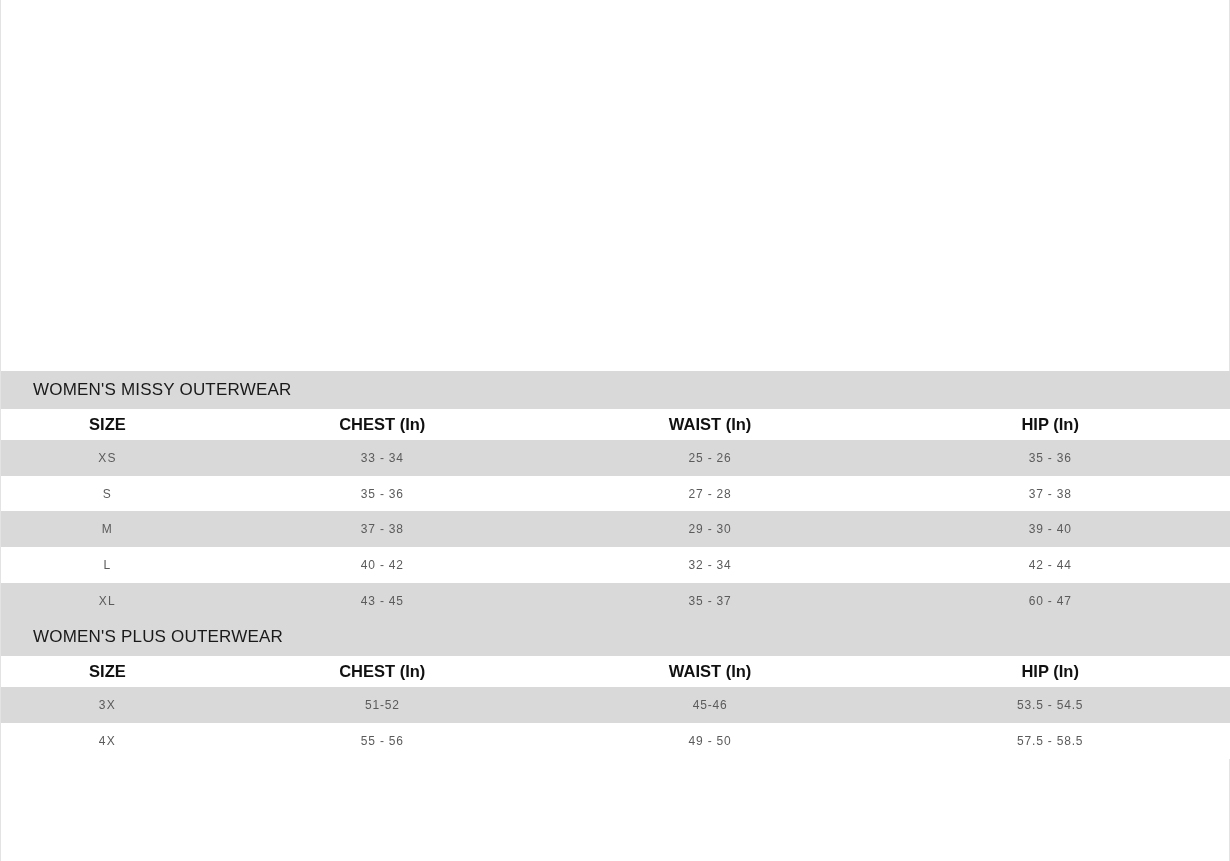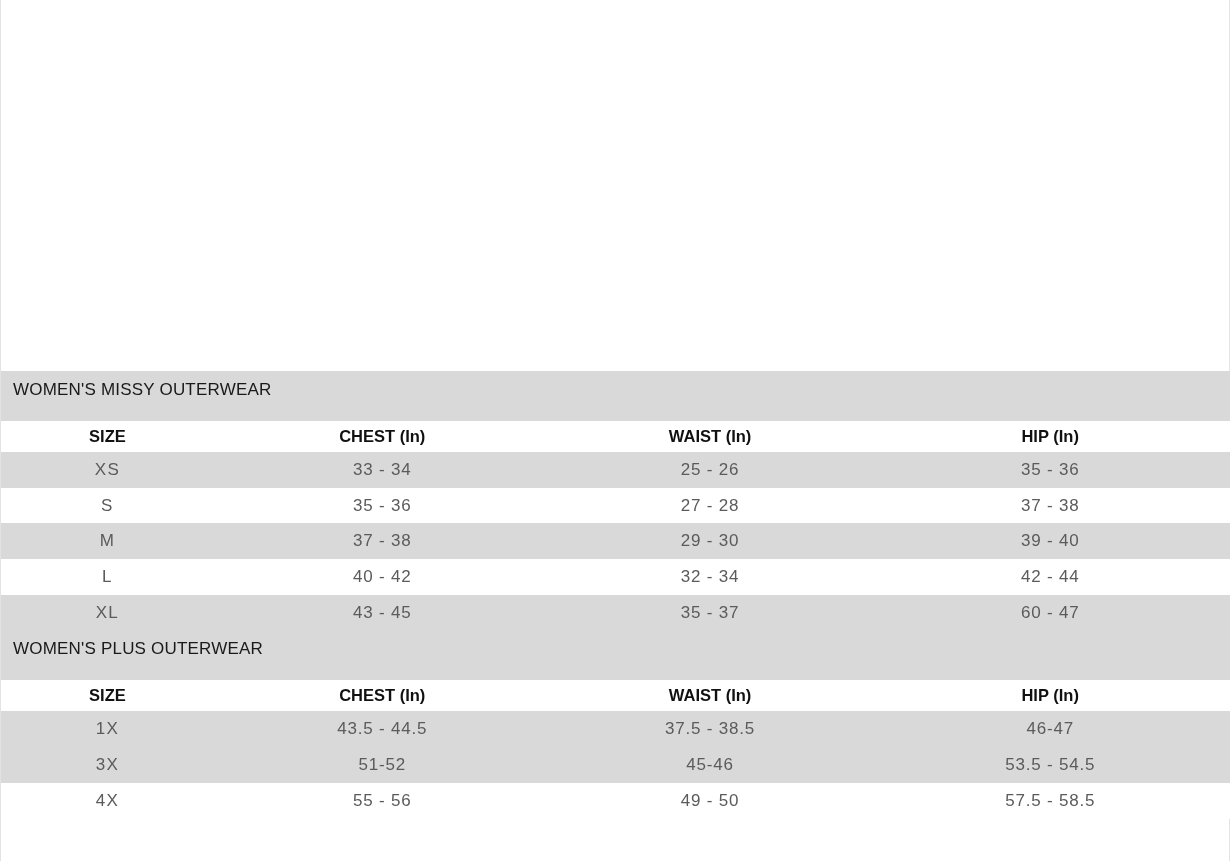--- a/index.html
+++ b/index.html
@@ -29,26 +29,26 @@
     height: 371px;
     background: #ffffff;
   }
   .tables {
     position: absolute;
     top: 371px;
     left: 0;
     width: 1230px;
   }
   .section-title {
-    height: 50px;
+    height: 38px;
     line-height: 38px;
     background: #d9d9d9;
     color: #1a1a1a;
     font-size: 17px;
-    padding-left: 12px;
+    padding-left: 32px;
     box-sizing: border-box;
     letter-spacing: 0.2px;
   }
   table.size-table {
     width: 100%;
     border-collapse: collapse;
     table-layout: fixed;
   }
   table.size-table col.c-size { width: 17.3%; }
   table.size-table col.c-chest { width: 27.4%; }
@@ -58,21 +58,21 @@
     height: 31px;
     font-size: 16.5px;
     font-weight: bold;
     color: #111111;
     text-align: center;
     background: #ffffff;
     padding: 0;
   }
   table.size-table td {
     height: 35.7px;
-    font-size: 17px;
+    font-size: 12px;
     color: #5b5b5b;
     text-align: center;
     padding: 0;
     letter-spacing: 0.8px;
   }
   table.size-table tr.shaded td {
     background: #d9d9d9;
   }
   table.size-table tr.plain td {
     background: #ffffff;
@@ -153,26 +153,20 @@
       <thead>
         <tr>
           <th>SIZE</th>
           <th>CHEST (In)</th>
           <th>WAIST (In)</th>
           <th>HIP (In)</th>
         </tr>
       </thead>
       <tbody>
         <tr class="shaded">
-          <td class="size-cell">1X</td>
-          <td>43.5 - 44.5</td>
-          <td>37.5 - 38.5</td>
-          <td>46-47</td>
-        </tr>
-        <tr class="shaded">
           <td class="size-cell">3X</td>
           <td>51-52</td>
           <td>45-46</td>
           <td>53.5 - 54.5</td>
         </tr>
         <tr class="plain">
           <td class="size-cell">4X</td>
           <td>55 - 56</td>
           <td>49 - 50</td>
           <td>57.5 - 58.5</td>

